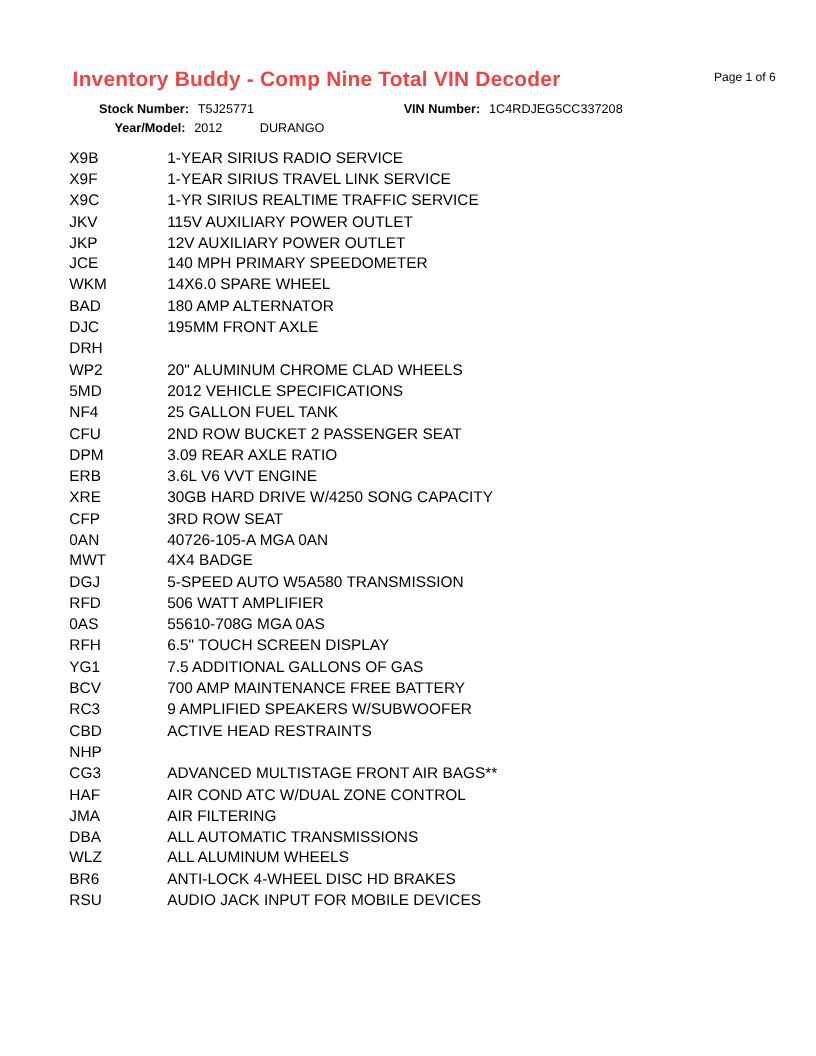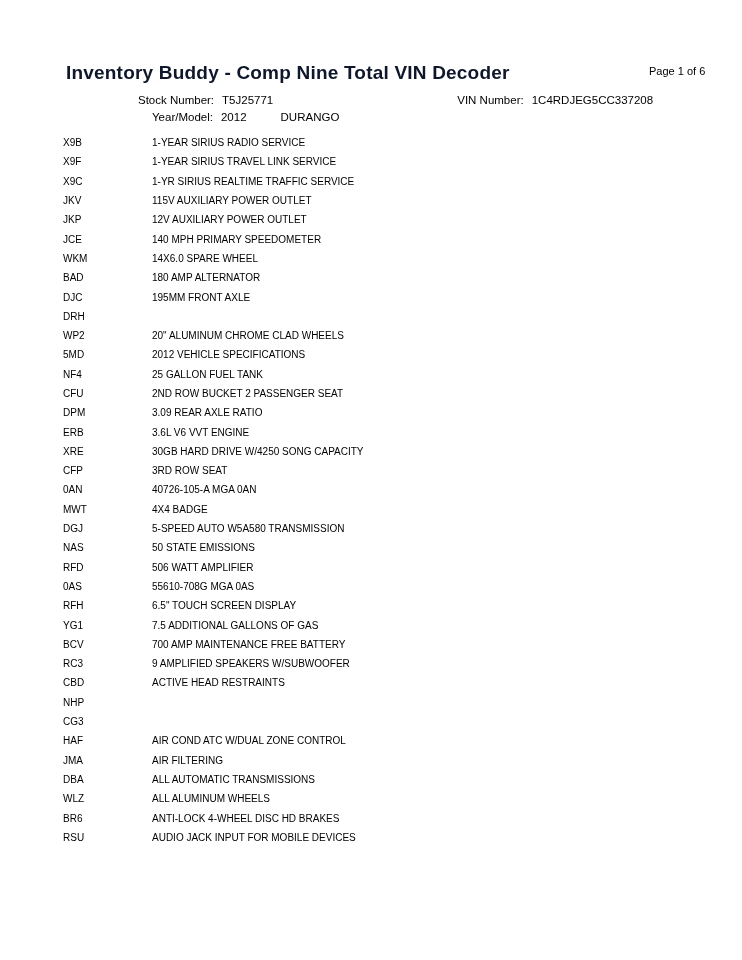--- a/index.html
+++ b/index.html
@@ -17,21 +17,21 @@
     color: #1a1a1a;
     overflow: hidden;
   }
   .title {
     position: absolute;
     left: 66px;
     top: 62px;
     font-size: 19px;
     font-weight: bold;
     letter-spacing: 0.2px;
-    color: #0f172a;
+    color: #ef4444;
     white-space: nowrap;
   }
   .page-indicator {
     position: absolute;
     left: 606px;
     top: 65px;
     font-size: 11px;
     color: #000;
     white-space: nowrap;
     padding-left: 43px;
@@ -44,41 +44,40 @@
     white-space: nowrap;
   }
   .hdr-line-2 {
     position: absolute;
     left: 104px;
     top: 111px;
     font-size: 11.5px;
     white-space: nowrap;
   }
   .hdr-label {
-    font-weight: normal;
-    color: #000;
-    margin-left: 48px;
+    font-weight: bold;
+    color: #000;
   }
   .hdr-value {
     font-weight: normal;
     color: #000;
   }
   .sp-sm { display: inline-block; width: 8px; }
   .sp-lg { display: inline-block; width: 34px; }
   .options-list {
     position: absolute;
     left: 63px;
     top: 133px;
     width: 620px;
   }
   .option-row {
     display: flex;
     height: 19.3px;
     align-items: center;
-    font-size: 10px;
+    font-size: 14px;
     color: #000;
   }
   .option-code {
     width: 89px;
     flex: 0 0 89px;
     white-space: nowrap;
   }
   .option-desc {
     flex: 1;
     white-space: nowrap;
@@ -200,24 +199,20 @@
     <div class="option-row">
       <span class="option-code">MWT</span>
       <span class="option-desc">4X4 BADGE</span>
     </div>
 
     <div class="option-row">
       <span class="option-code">DGJ</span>
       <span class="option-desc">5-SPEED AUTO W5A580 TRANSMISSION</span>
     </div>
 
-    <div class="option-row">
-      <span class="option-code">NAS</span>
-      <span class="option-desc">50 STATE EMISSIONS</span>
-    </div>
 
     <div class="option-row">
       <span class="option-code">RFD</span>
       <span class="option-desc">506 WATT AMPLIFIER</span>
     </div>
 
     <div class="option-row">
       <span class="option-code">0AS</span>
       <span class="option-desc">55610-708G MGA 0AS</span>
     </div>
@@ -247,20 +242,21 @@
       <span class="option-code">CBD</span>
       <span class="option-desc">ACTIVE HEAD RESTRAINTS</span>
     </div>
 
     <div class="option-row">
       <span class="option-code">NHP</span>
     </div>
 
     <div class="option-row">
       <span class="option-code">CG3</span>
+      <span class="option-desc">ADVANCED MULTISTAGE FRONT AIR BAGS**</span>
     </div>
 
     <div class="option-row">
       <span class="option-code">HAF</span>
       <span class="option-desc">AIR COND ATC W/DUAL ZONE CONTROL</span>
     </div>
 
     <div class="option-row">
       <span class="option-code">JMA</span>
       <span class="option-desc">AIR FILTERING</span>

